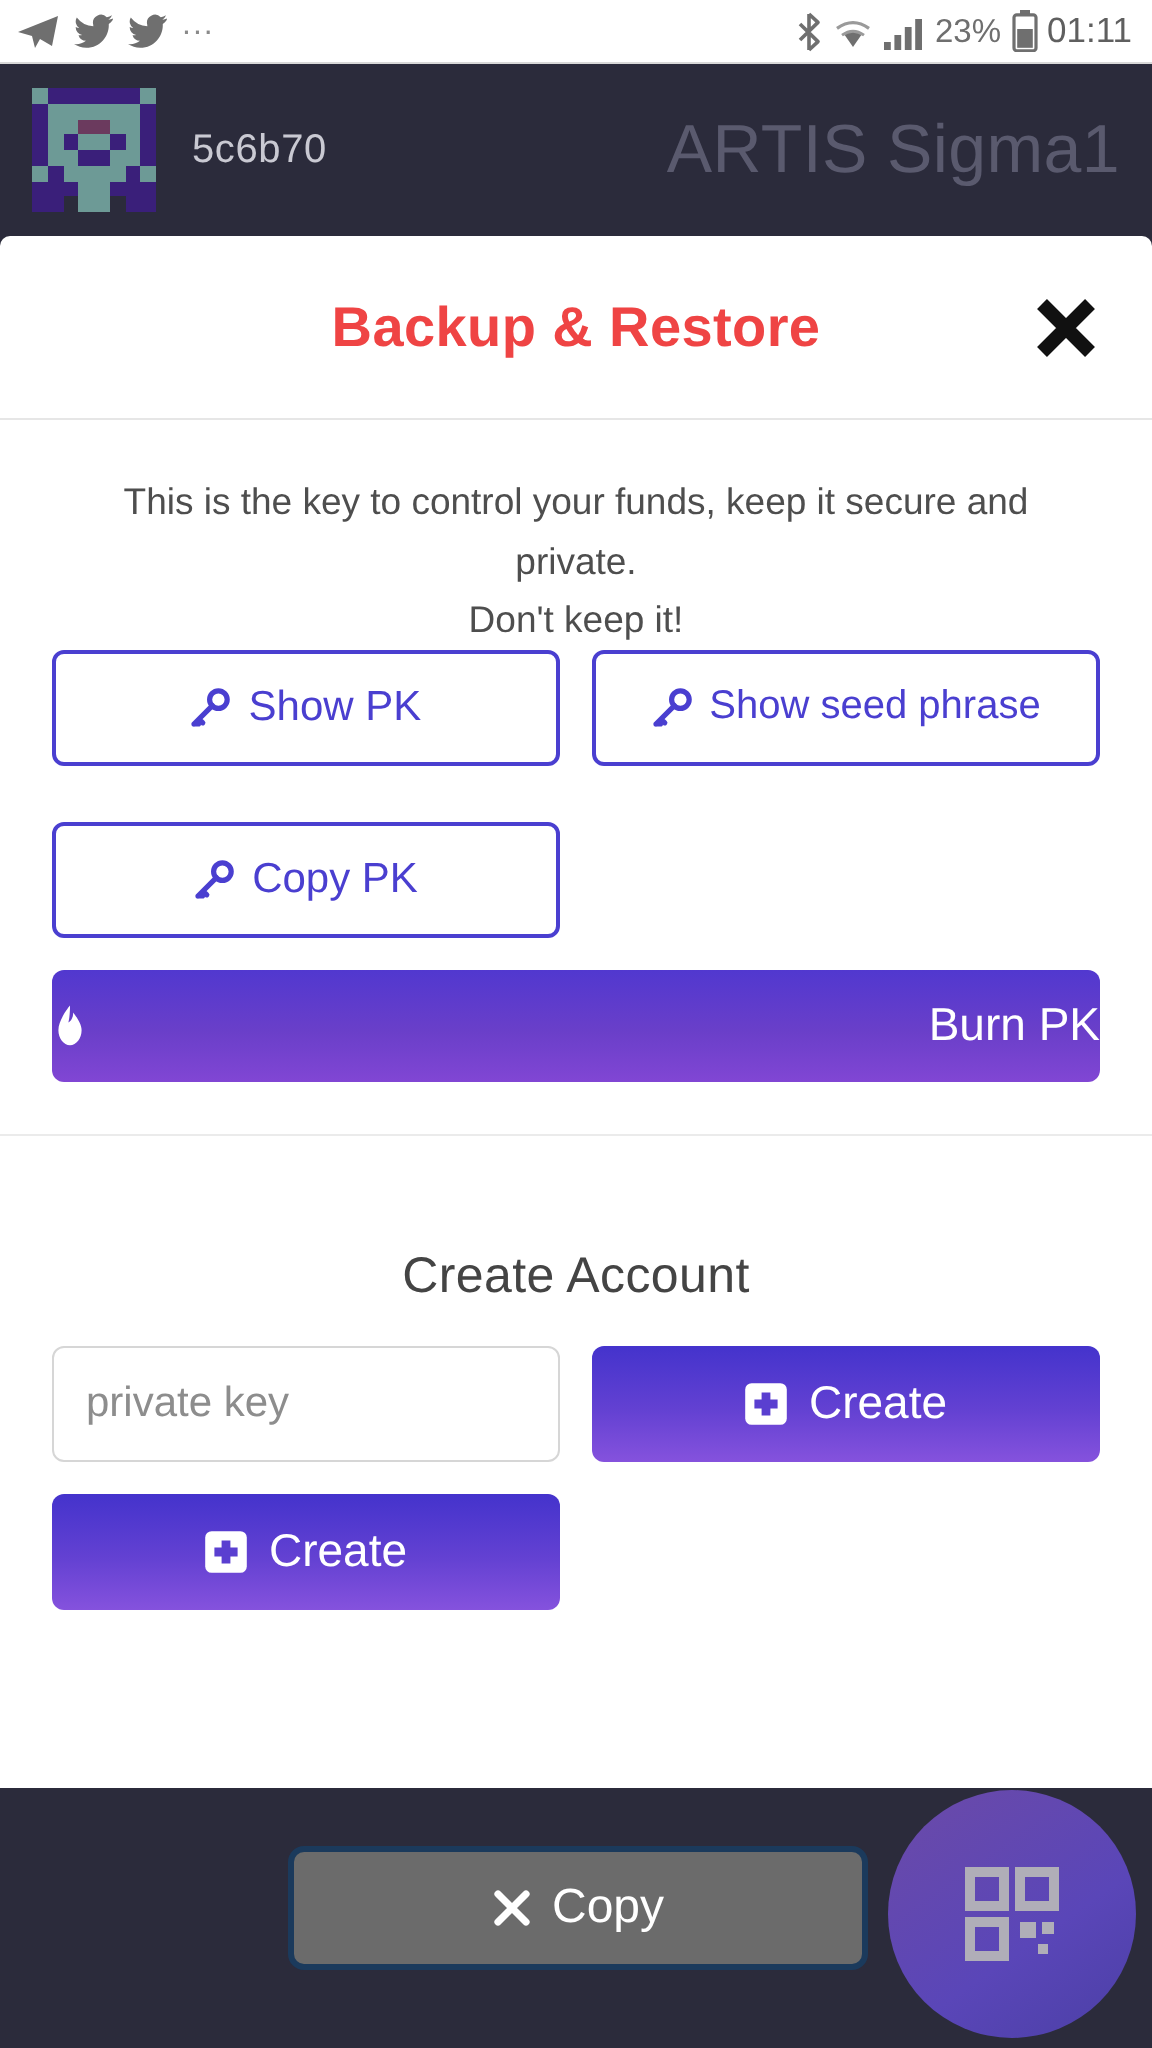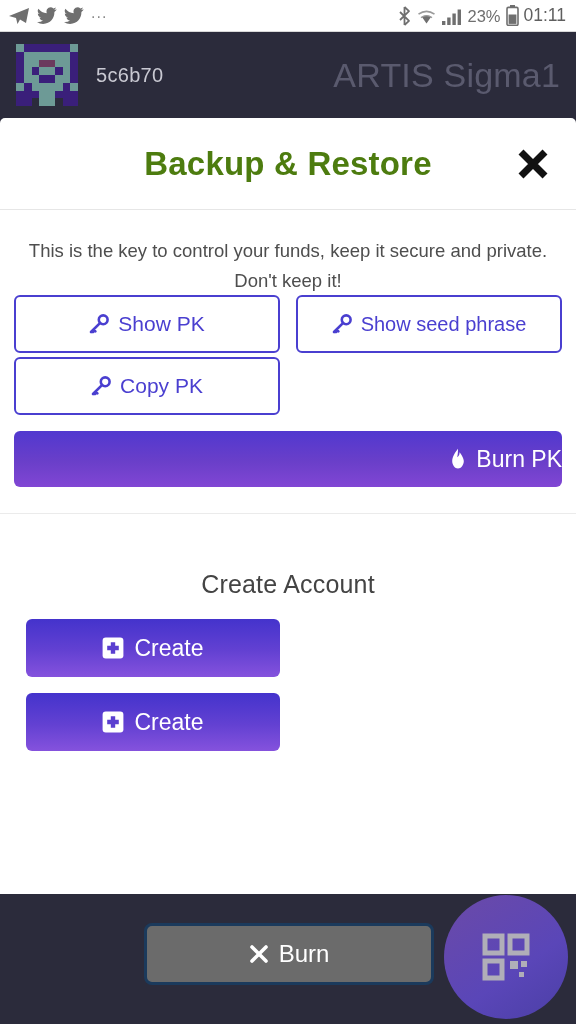--- a/index.html
+++ b/index.html
@@ -93,58 +93,58 @@
   .modal-header {
     height: 92px;
     border-bottom: 1px solid #e6e6e6;
     display: flex;
     align-items: center;
     justify-content: center;
     position: relative;
     flex: 0 0 auto;
   }
   .modal-title {
-    font-size: 33px;
+    font-size: 28px;
     font-weight: bold;
-    color: #4d7c0f;
+    color: #ef4444;
     letter-spacing: 0.2px;
   }
   .modal-close {
     position: absolute;
     right: 22px; top: 50%;
     transform: translateY(-50%);
     width: 42px; height: 42px;
     display: flex; align-items: center; justify-content: center;
     cursor: pointer;
   }
 
   
   .section-key {
-    padding: 26px 14px 26px;
+    padding: 26px 26px 26px;
     border-bottom: 1px solid #ebebeb;
     flex: 0 0 auto;
   }
   .notice {
     text-align: center;
     font-size: 18.5px;
     color: #4e4e4e;
     line-height: 1.6;
     padding: 0 6px;
   }
   .section-heading {
     text-align: center;
     font-size: 25px;
     color: #444;
     margin: 26px 0 20px;
     letter-spacing: 0.2px;
   }
   .btn-grid {
     display: grid;
     grid-template-columns: 1fr 1fr;
-    gap: 4px 16px;
+    gap: 28px 16px;
   }
   .btn-outline {
     height: 58px;
     border: 2px solid #4a3fd0;
     border-radius: 6px;
     background: #ffffff;
     color: #4a3fd0;
     font-size: 21px;
     font-family: "Liberation Sans", sans-serif;
     display: flex;
@@ -160,21 +160,21 @@
     width: 100%;
     height: 56px;
     border: none;
     border-radius: 6px;
     background: linear-gradient(180deg, #5138cf 0%, #6a3fc9 55%, #8146d4 100%);
     color: #ffffff;
     font-size: 23px;
     font-family: "Liberation Sans", sans-serif;
     display: flex;
     align-items: center;
-    justify-content: flex-end;
+    justify-content: space-between;
     gap: 9px;
     cursor: pointer;
   }
 
   
   .section-create {
     padding: 30px 26px 24px;
     flex: 0 0 auto;
   }
   .create-row {
@@ -434,20 +434,21 @@
             </svg>
         </span>
         <span>Burn PK</span>
       </button>
     </div>
 
     <div class="section-create">
       <div class="section-heading">Create Account</div>
 
       <div class="create-row">
+        <input class="text-input" type="text" placeholder="private key" style="">
         <button class="btn-create">
           <span>
             <svg width="22" height="22" viewBox="0 0 22 22">
                 <rect x="0.6" y="0.6" width="20.8" height="20.8" rx="3.2" fill="#ffffff"></rect>
                 <path d="M11 5.2 V16.8 M5.2 11 H16.8" stroke="#5a3fd0" stroke-width="4.4" stroke-linecap="butt"></path>
               </svg>
           </span>
           <span>Create</span>
         </button>
       </div>
@@ -481,16 +482,16 @@
       </svg>
     </span>
   </div>
 
   <button class="btn-done">
     <span>
       <svg width="20" height="20" viewBox="0 0 20 20">
           <path d="M3 3 L17 17 M17 3 L3 17" stroke="#ffffff" stroke-width="3.6" stroke-linecap="round"></path>
         </svg>
     </span>
-    <span>Burn</span>
+    <span>Copy</span>
   </button>
 
 </div>
 
 </body></html>

